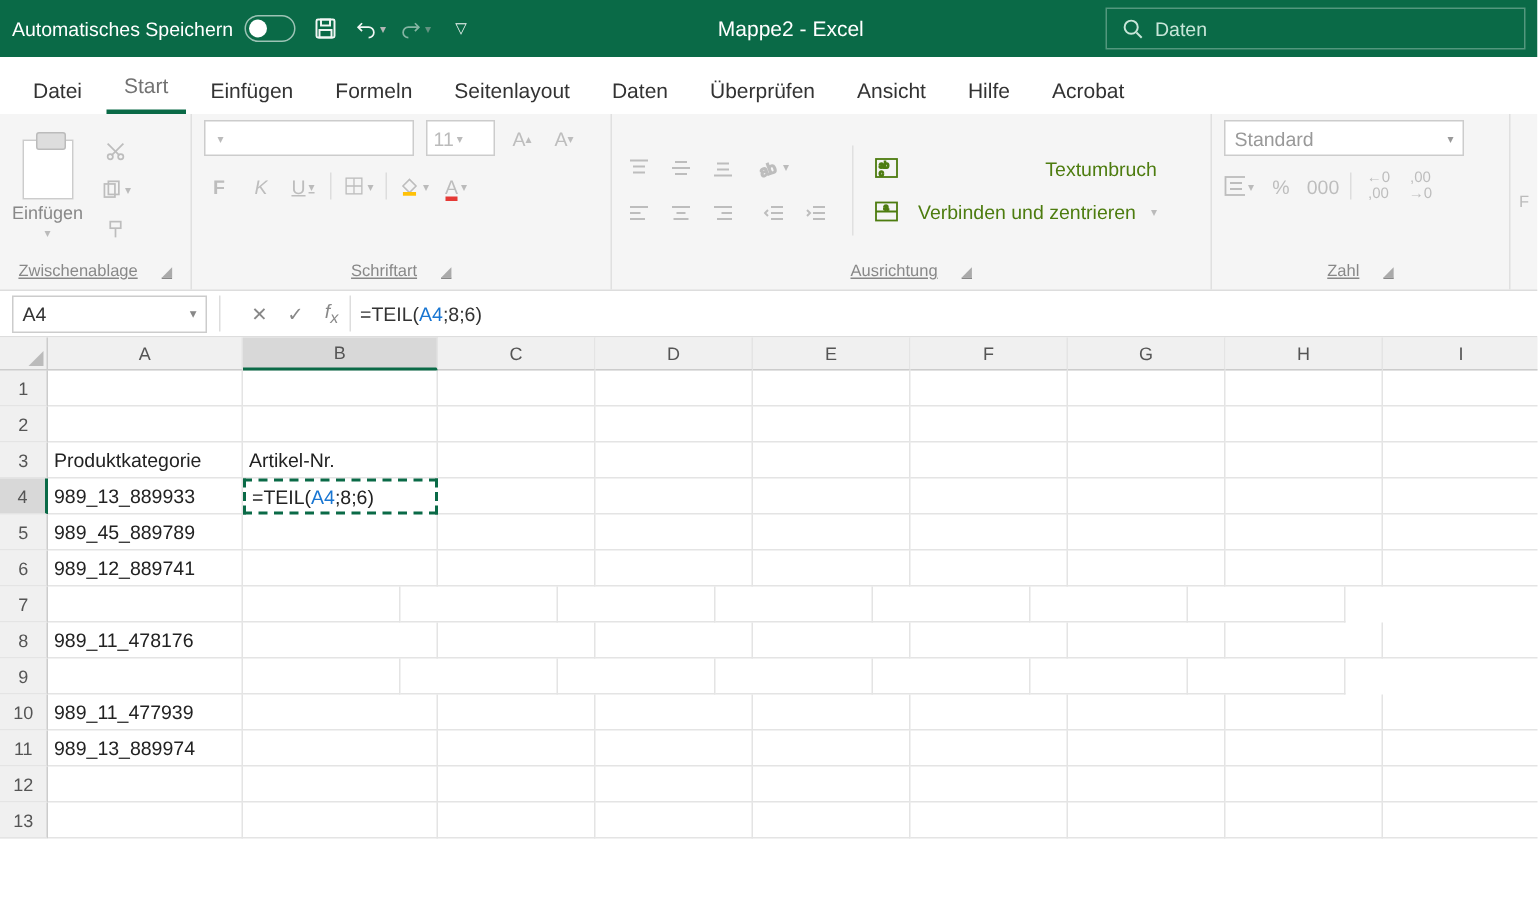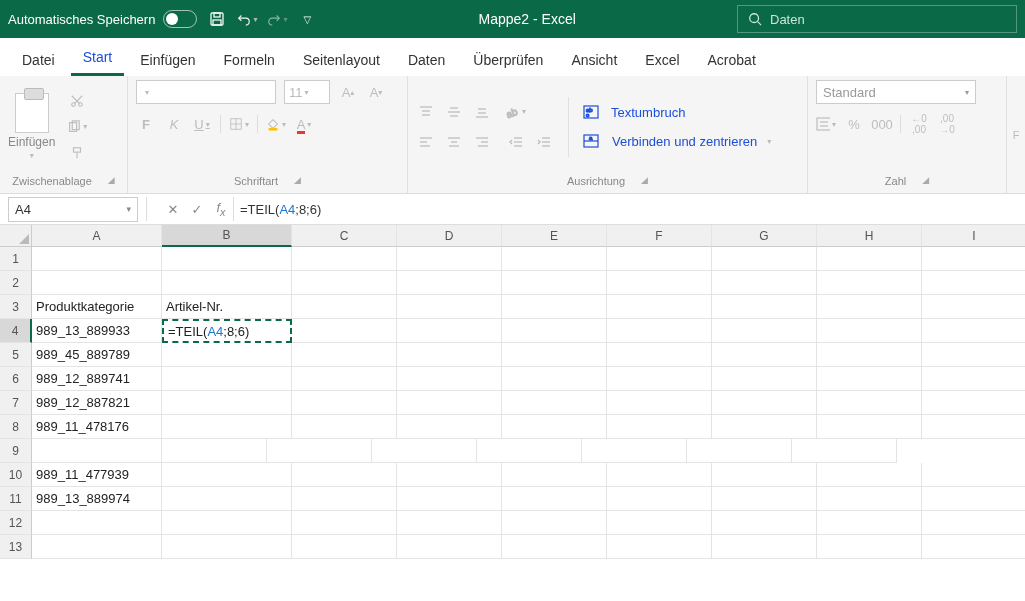--- a/index.html
+++ b/index.html
@@ -8,27 +8,27 @@
 .t-left{display:flex;align-items:center;gap:10px;}
 .t-center{flex:1;text-align:center;font-size:14px;}
 .t-right{flex:0 0 280px;}
 .autosave{display:flex;align-items:center;gap:8px;font-size:13px;}
 .toggle{width:34px;height:18px;border:1px solid rgba(255,255,255,.6);border-radius:9px;position:relative;}
 .toggle::after{content:"";position:absolute;width:12px;height:12px;background:#fff;border-radius:50%;top:2px;left:2px;}
 .qat-icon{width:20px;height:20px;display:flex;align-items:center;justify-content:center;font-size:14px;opacity:.95;}
 .search{display:flex;align-items:center;gap:8px;background:#0a6a47;border:1px solid rgba(255,255,255,.3);height:28px;padding:0 10px;color:#c8e6d9;width:100%;}
 .ribbon-tabs{display:flex;align-items:flex-end;height:38px;border-bottom:none;padding:0 10px;gap:4px;background:#fff;}
 .tab{padding:10px 12px 8px;font-size:14px;color:#333;cursor:pointer;}
-.tab.active{border-bottom:3px solid #0a6a47;font-weight:400;color:#1d4ed8;margin-top:33px;}
+.tab.active{border-bottom:3px solid #0a6a47;font-weight:400;color:#737373;margin-top:33px;}
 .ribbon{display:flex;background:#f5f5f5;border-bottom:1px solid #ddd;height:118px;}
 .group{border-right:1px solid #e0e0e0;display:flex;flex-direction:column;padding:4px 8px;}
 .group-body{flex:1;display:flex;align-items:center;gap:6px;}
-.group-label{font-size:11px;color:#888;text-align:center;padding:2px 0;display:flex;justify-content:center;gap:16px;}
+.group-label{font-size:11px;color:#888;text-align:center;padding:2px 0;display:flex;align-items:center;justify-content:center;gap:16px;text-decoration:underline;}
 .dlg{font-size:9px;color:#aaa;}
-.gbtn{color:#1d4ed8;display:flex;align-items:center;justify-content:flex-start;}
+.gbtn{color:#4d7c0f;display:flex;align-items:center;justify-content:space-between;}
 .paste{display:flex;flex-direction:column;align-items:center;gap:2px;}
 .paste .big{width:34px;height:40px;border:1px solid #ccc;background:#fff;position:relative;}
 .paste .big::before{content:"";position:absolute;top:-6px;left:8px;width:18px;height:10px;background:#ddd;border:1px solid #bbb;border-radius:2px;}
 .mini-col{display:flex;flex-direction:column;gap:6px;margin-left:6px;}
 .font-box{width:140px;height:24px;border:1px solid #ccc;background:#fff;display:flex;align-items:center;padding:0 6px;color:#bbb;}
 .size-box{width:46px;height:24px;border:1px solid #ccc;background:#fff;display:flex;align-items:center;padding:0 4px;color:#bbb;}
 .row{display:flex;align-items:center;gap:8px;}
 .ico{width:20px;height:20px;display:flex;align-items:center;justify-content:center;color:#bdbdbd;font-size:13px;}
 .drop::after{content:"▾";font-size:8px;margin-left:2px;color:#bbb;}
 .namebox-row{display:flex;align-items:center;height:31px;border-bottom:1px solid #ddd;background:#fff;}
@@ -98,21 +98,21 @@
 
 <div class="ribbon-tabs">
   <div class="tab">Datei</div>
   <div class="tab active">Start</div>
   <div class="tab">Einfügen</div>
   <div class="tab">Formeln</div>
   <div class="tab">Seitenlayout</div>
   <div class="tab">Daten</div>
   <div class="tab">Überprüfen</div>
   <div class="tab">Ansicht</div>
-  <div class="tab">Excel</div>
+  <div class="tab">Hilfe</div>
   <div class="tab">Acrobat</div>
 </div>
 
 <div class="ribbon">
 
   <div class="group" style="width:128px;">
     <div class="group-body">
       <div class="paste">
         <div class="big"></div>
         <div style="font-size:12px;color:#888;">Einfügen</div>
@@ -433,21 +433,20 @@
           <div class="cell wB"></div>
           <div class="cell wC"></div>
           <div class="cell wD"></div>
           <div class="cell wE"></div>
           <div class="cell wF"></div>
           <div class="cell wG"></div>
           <div class="cell wH"></div>
           <div class="cell wI"></div>
         </div>
         <div class="cellrow">
-          <div class="cell wA">989_12_887821</div>
           <div class="cell wB"></div>
           <div class="cell wC"></div>
           <div class="cell wD"></div>
           <div class="cell wE"></div>
           <div class="cell wF"></div>
           <div class="cell wG"></div>
           <div class="cell wH"></div>
           <div class="cell wI"></div>
         </div>
         <div class="cellrow">

